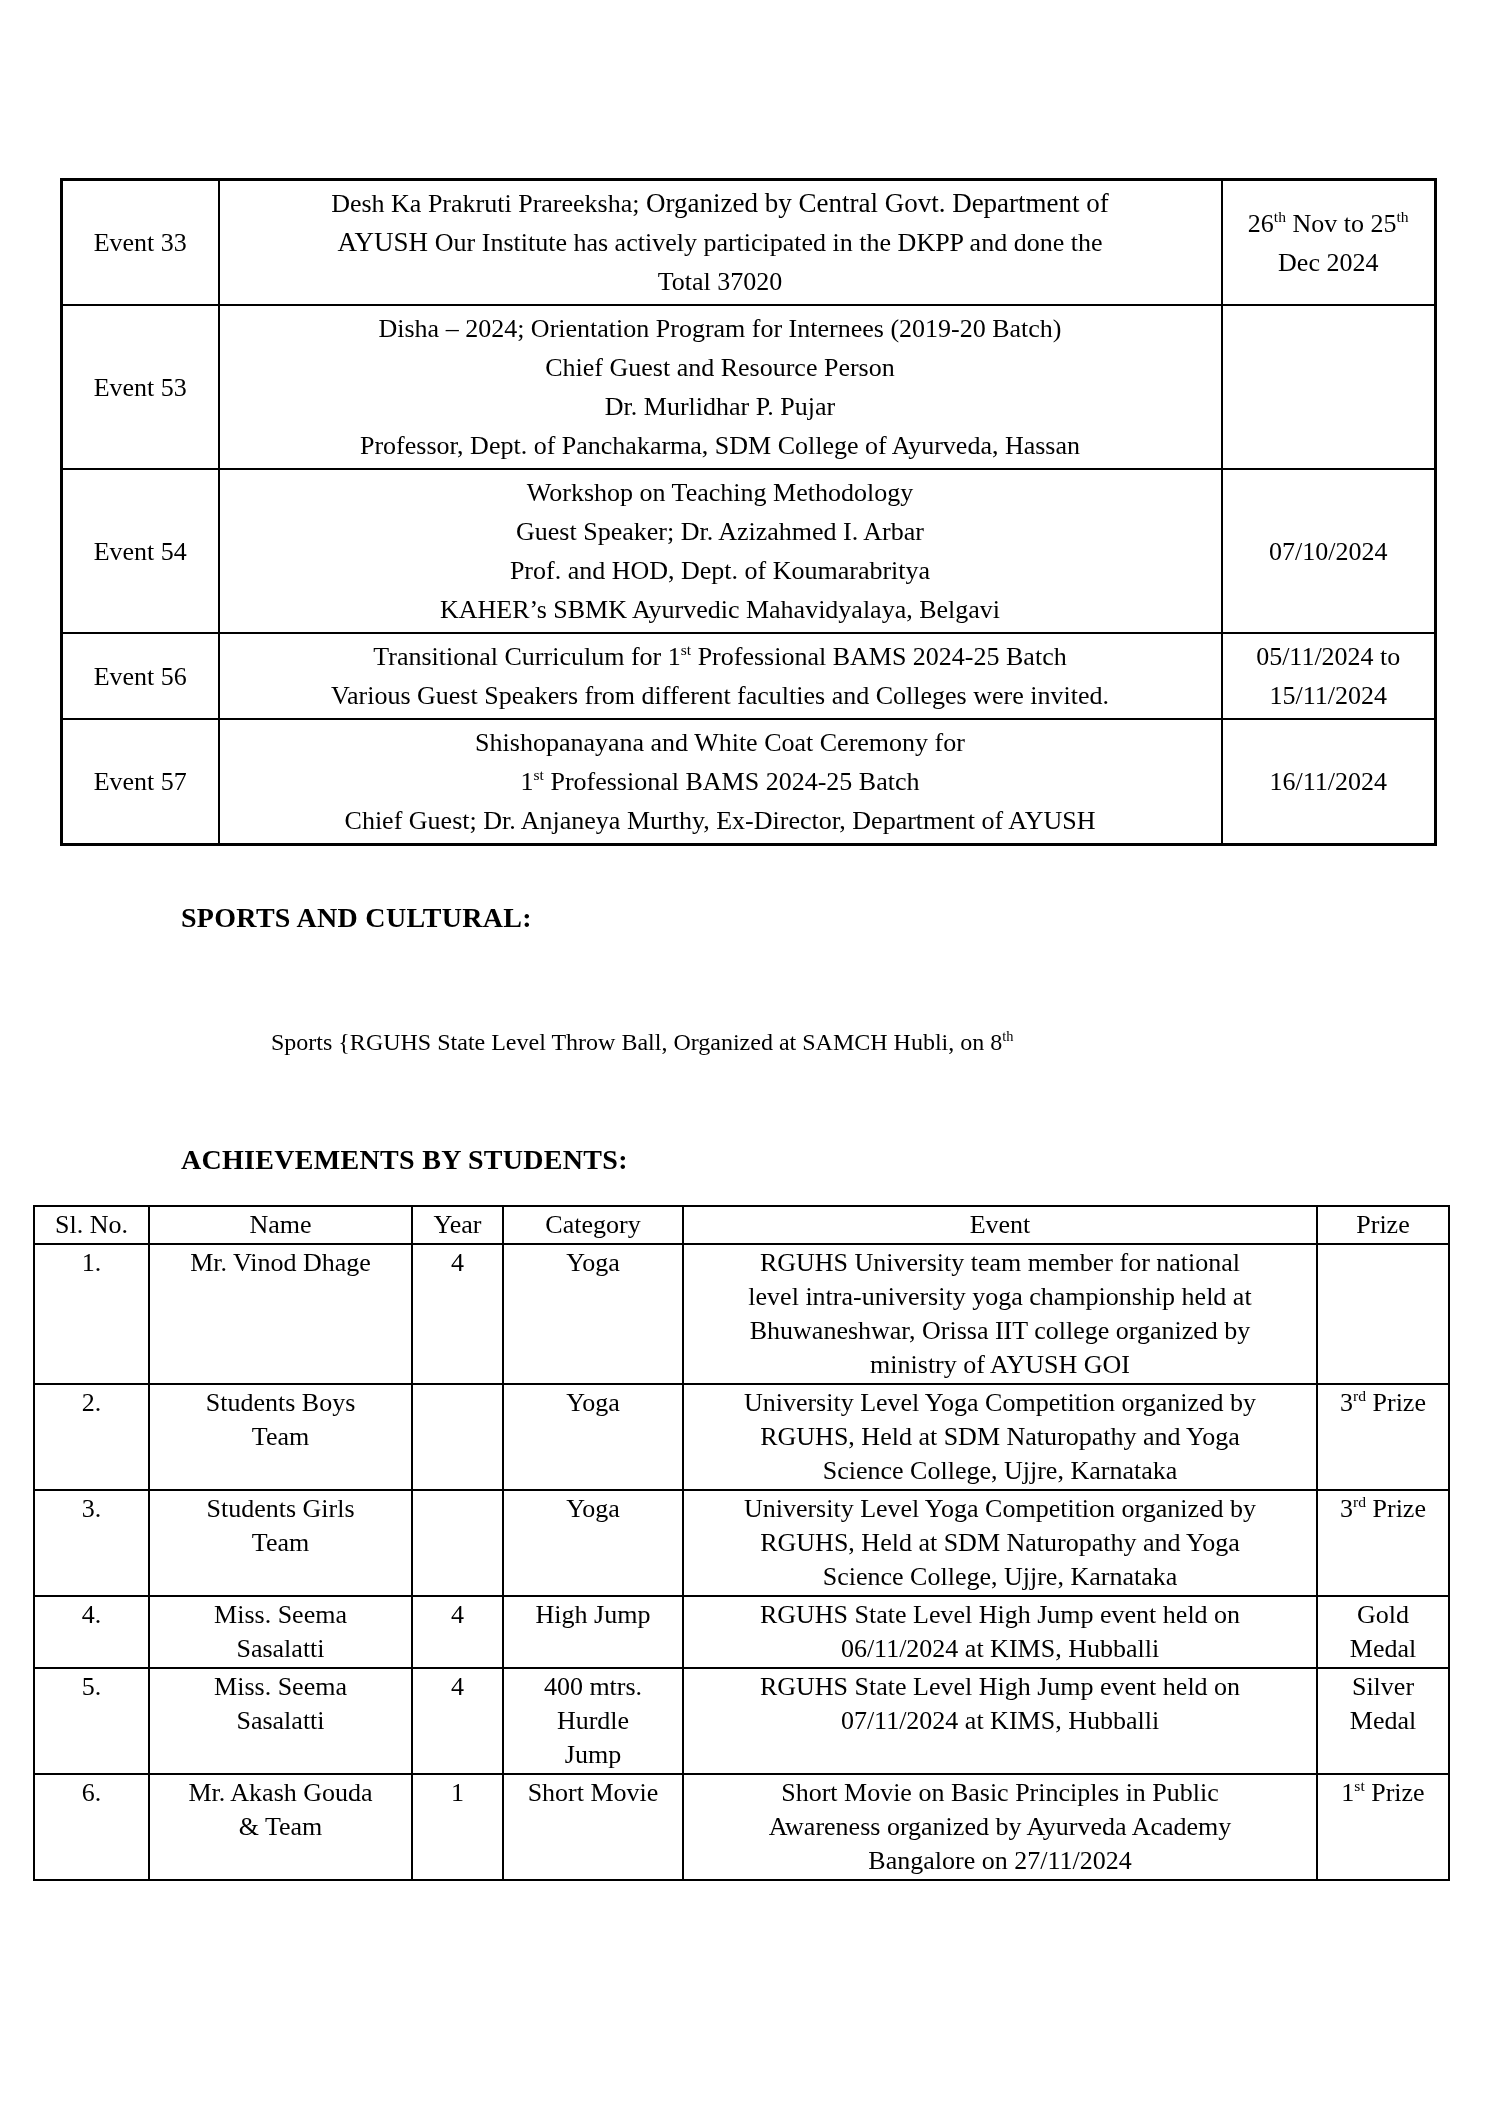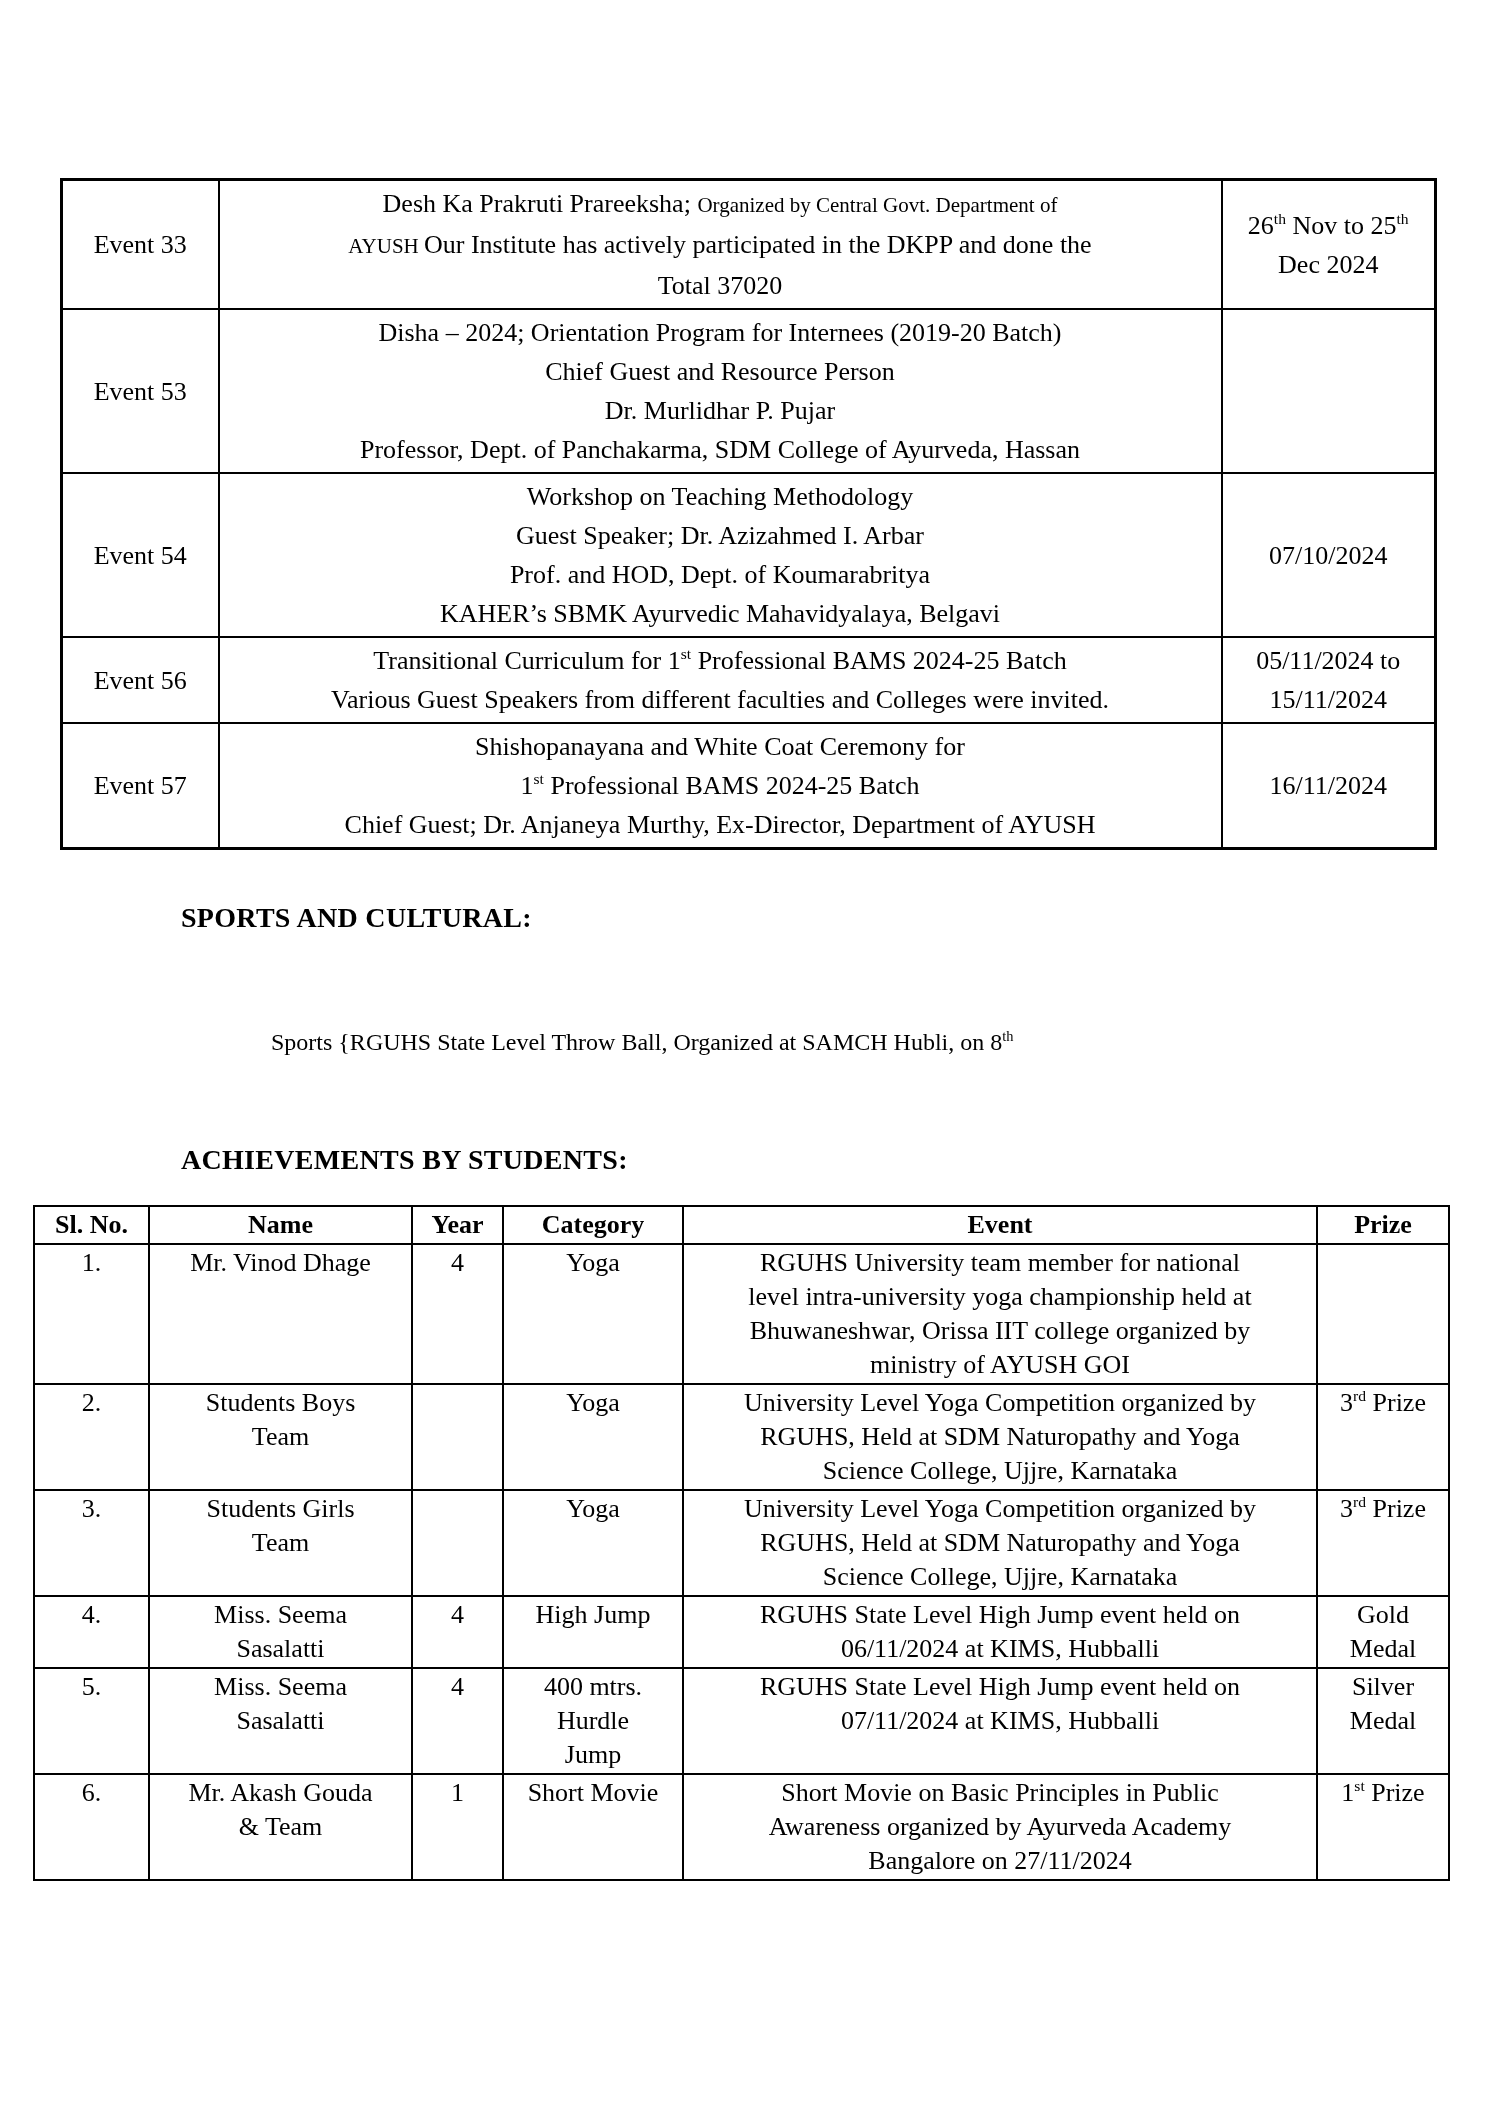--- a/index.html
+++ b/index.html
@@ -3,21 +3,21 @@
 <meta charset="utf-8">
 <style>
   * { margin:0; padding:0; box-sizing:border-box; }
   html,body { background:#e8e8e8; }
   body { font-family:"Liberation Serif","DejaVu Serif",serif; color:#000; }
   .page { position:relative; width:1488px; height:2104px; background:#ffffff; margin:0 auto; overflow:hidden; }
 
   table { border-collapse:collapse; table-layout:fixed; }
   .b { font-weight:normal; }
   .sup { vertical-align:super; font-size:60%; line-height:0; }
-  .sm { font-size:21px; }
+  .sm { font-size:27px; }
   .line { min-height:1em; }
 
   
   .events-table { position:absolute; left:60px; top:178px; width:1374px; border:3px solid #000; }
   .events-table td {
     border:2px solid #000; vertical-align:middle;
     font-size:26px; line-height:39px; padding:3px 10px; text-align:center;
   }
   .ev-label-cell { font-size:26px; }
 
@@ -33,21 +33,21 @@
   
   .sports-para { position:absolute; left:181px; top:1017px; width:1200px; font-size:24px; line-height:50px; }
   .sports-para .line:first-child { text-indent:90px; }
 
   
   .ach-table { position:absolute; left:33px; top:1205px; width:1415px; border:2px solid #000; }
   .ach-table th, .ach-table td {
     border:2px solid #000; font-size:26px; line-height:34px;
     text-align:center; vertical-align:top; padding:1px 6px;
   }
-  .ach-table th { font-weight:bold; }
+  .ach-table th { font-weight:normal; }
 </style>
 </head>
 <body>
 
 <div class="page">
 
   <table class="events-table">
     <colgroup>
       <col style="width:157px">
         <col style="width:1003px">

